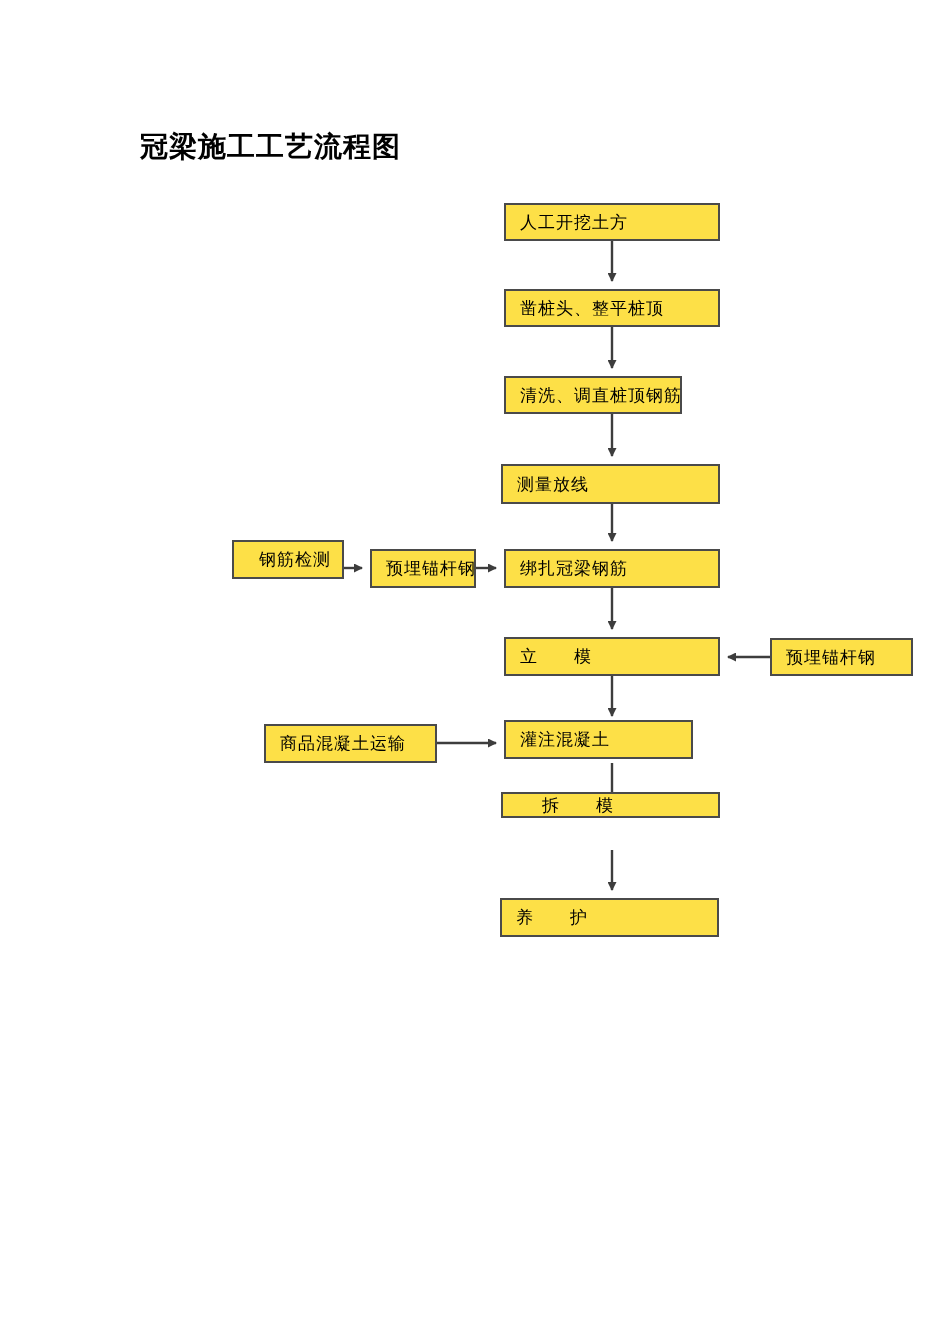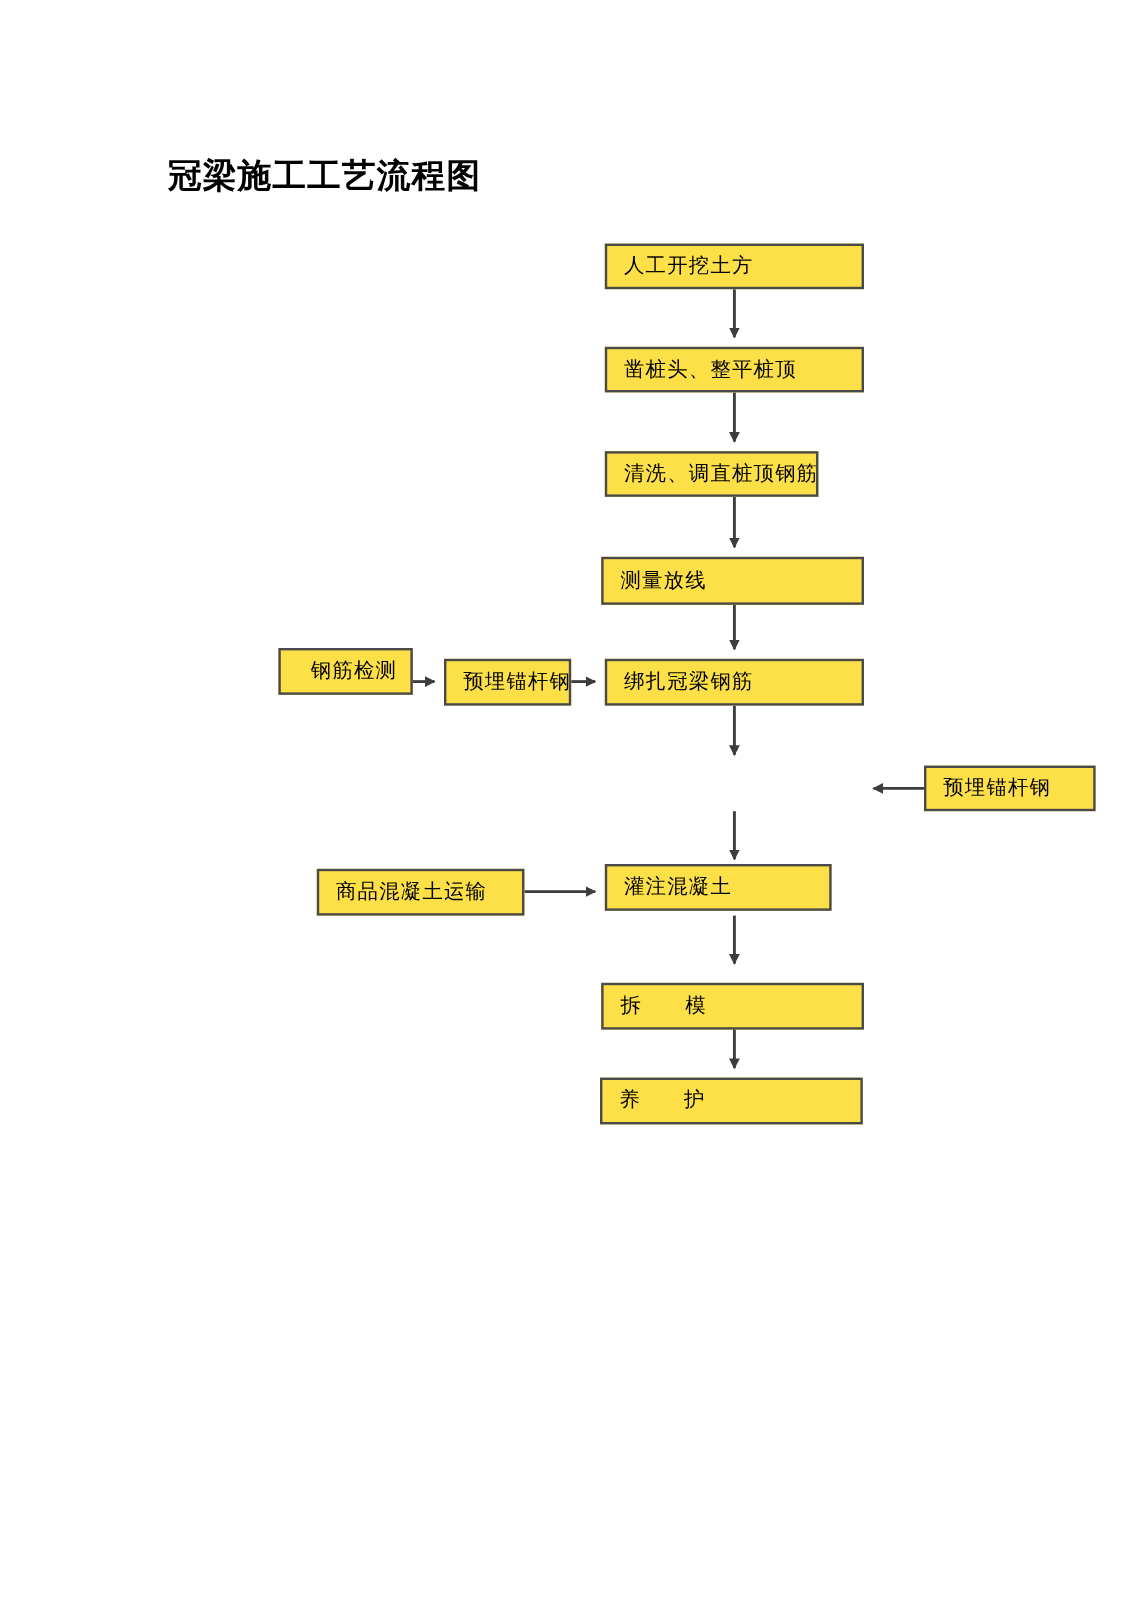--- a/index.html
+++ b/index.html
@@ -128,26 +128,29 @@
     </div>
 
     <div class="node" style="left:501px; top:464px; width:219px; height:40px;">
       <span class="label">测量放线</span>
     </div>
 
     <div class="node" style="left:504px; top:549px; width:216px; height:39px;">
       <span class="label">绑扎冠梁钢筋</span>
     </div>
 
+    <div class="node" style="left:504px; top:637px; width:216px; height:39px;">
+      <span class="label">立　　模</span>
+    </div>
 
     <div class="node" style="left:504px; top:720px; width:189px; height:39px;">
       <span class="label">灌注混凝土</span>
     </div>
 
-    <div class="node" style="left:501px; top:819px; width:219px; height:39px;">
+    <div class="node" style="left:501px; top:792px; width:219px; height:26px;padding-left:25px;">
       <span class="label">拆　　模</span>
     </div>
 
     <div class="node" style="left:500px; top:898px; width:219px; height:39px;">
       <span class="label">养　　护</span>
     </div>
 
     <div class="node" style="left:232px; top:540px; width:112px; height:39px;justify-content:center;">
       <span class="label">钢筋检测</span>
     </div>

